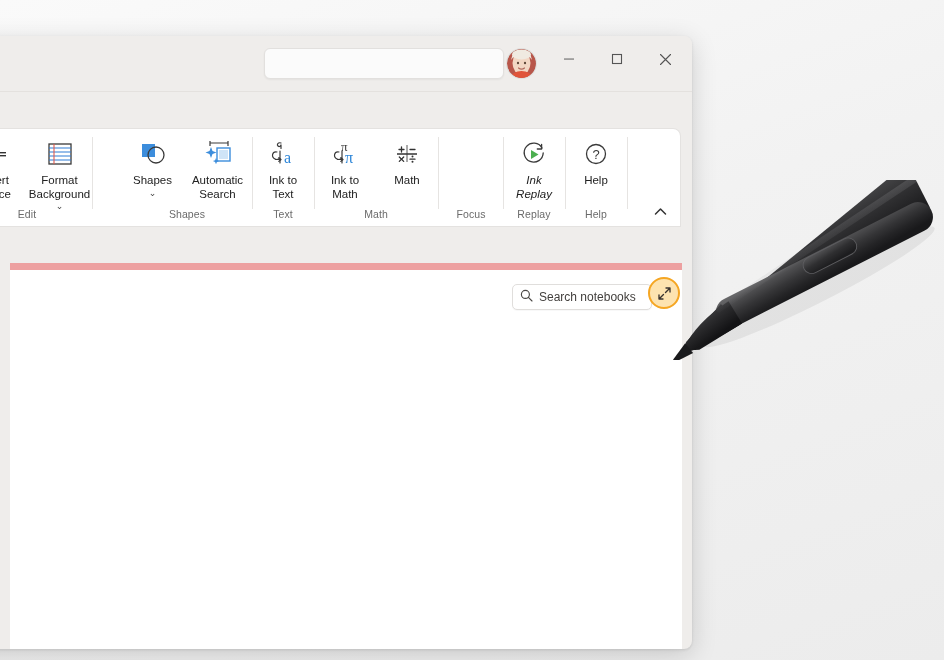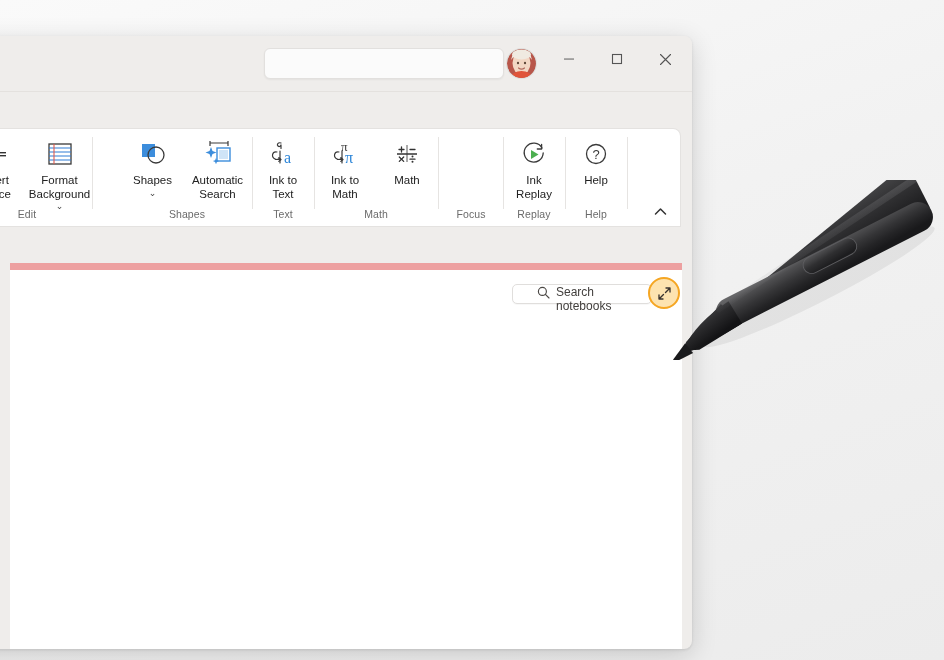--- a/index.html
+++ b/index.html
@@ -124,26 +124,26 @@
   .canvas {
     position:absolute; left:270px; top:234px;
     width:672px; height:379px;
     background:#ffffff;
   }
   .nav-row {
     position:relative; height:56px;
   }
   .search-notebooks {
     position:absolute; right:30px; top:14px;
-    width:140px; height:20px;
+    width:140px; height:26px;
     background:#ffffff;
     border:1px solid #e0dedc;
     border-radius:5px;
-    display:flex; align-items:flex-start; gap:6px;
-    padding:0 24px;
+    display:flex; align-items:center; gap:6px;
+    padding:0 7px;
     box-shadow:0 1px 1px rgba(0,0,0,.03);
   }
   .search-notebooks .sn-label {
     font-size:12px; color:#43403e;
   }
 
   
   .expand-btn {
     position:absolute; left:648px; top:277px;
     width:32px; height:32px; border-radius:50%;
@@ -342,21 +342,21 @@
             <div class="rb-group-label">Math</div>
           </div>
           <div class="rb-sep" style="left:698px;"></div>
 
           <div class="rb-group" style="left:700px; width:62px;">
             <div class="rb-group-label">Focus</div>
           </div>
           <div class="rb-sep" style="left:763px;"></div>
 
           <div class="rb-group" style="left:763px; width:62px;">
-            <div class="rb-group-items" style="justify-content:center;">
+            <div class="rb-group-items" style="justify-content:center;font-style:italic;">
               <div class="rbtn">
                 <span class="ico">
                   <svg width="30" height="30" viewBox="0 0 30 30">
                     <path d="M23 9 A9.5 9.5 0 1 0 24.2 14" stroke="#3a3a3a" stroke-width="1.3" fill="none" stroke-linecap="round"></path>
                     <path d="M22.6 5.5 L22.6 10 L18.3 10" stroke="#3a3a3a" stroke-width="1.3" fill="none" stroke-linecap="round" stroke-linejoin="round"></path>
                     <path d="M12 11 L19.5 15.5 L12 20 Z" fill="#4caf50"></path>
                   </svg>
                 </span>
                 <span class="lbl">Ink
 Replay</span>

